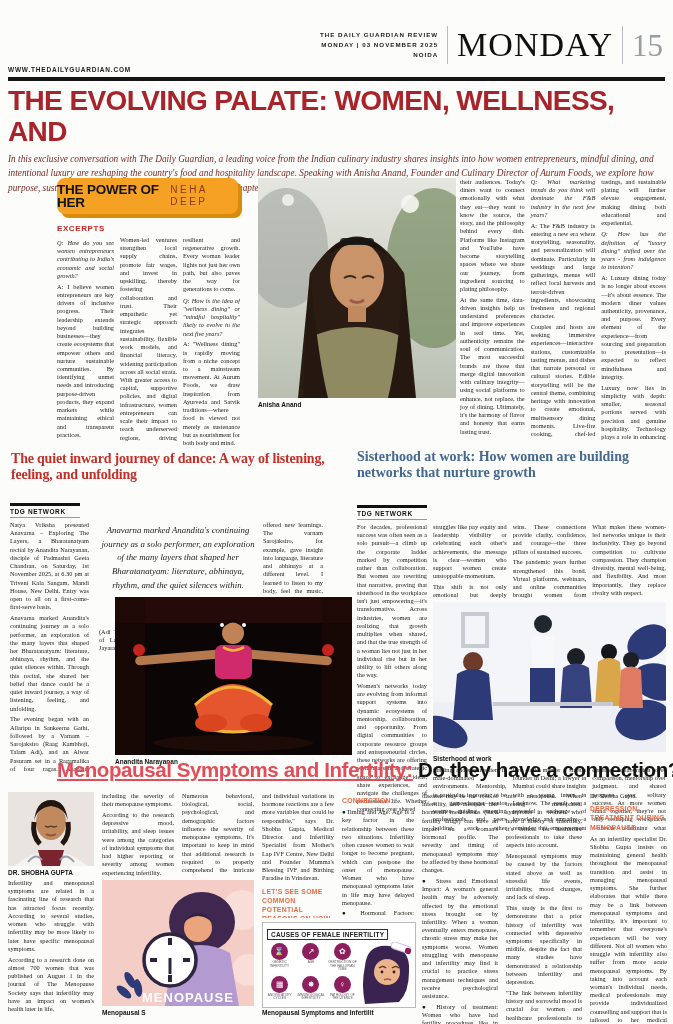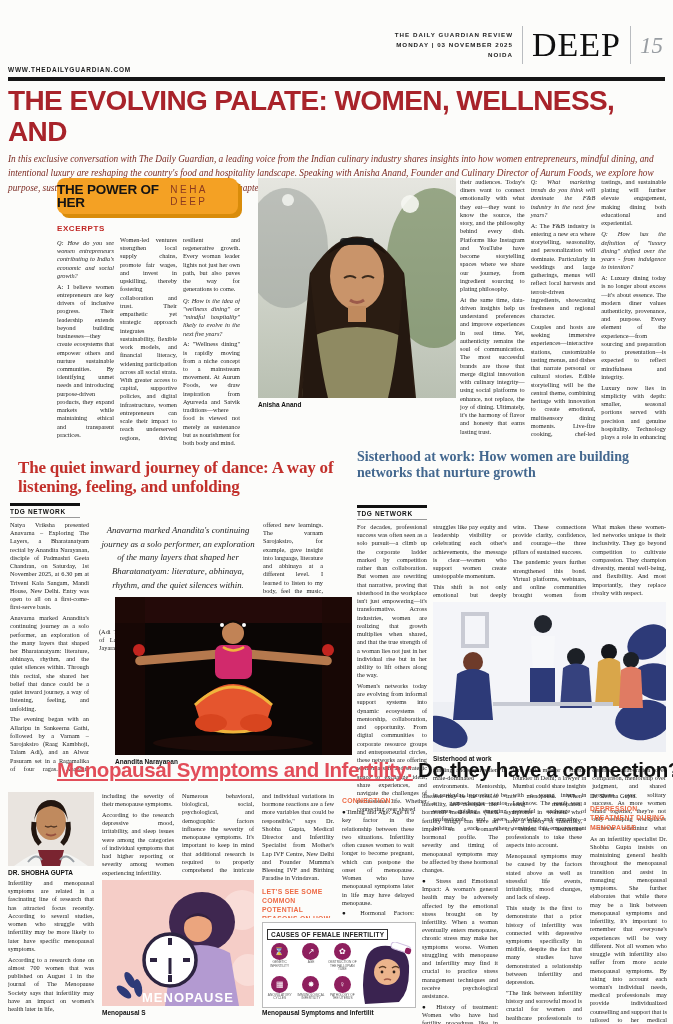--- a/index.html
+++ b/index.html
@@ -5,21 +5,21 @@
   html,body{margin:0;padding:0;background:#888;}
   .page{position:relative;width:673px;height:1024px;background:#fcfcfa;overflow:hidden;
         font-family:"Liberation Serif",serif;color:#1a1a1a;}
   .abs{position:absolute;}
   
   .site-url{left:8px;top:66px;font-family:"Liberation Sans",sans-serif;font-size:6.5px;font-weight:bold;letter-spacing:.8px;color:#222;}
   .mast-right{right:10px;top:26px;display:flex;align-items:center;gap:9px;}
   .mast-info{text-align:right;font-family:"Liberation Sans",sans-serif;font-size:6.2px;font-weight:bold;letter-spacing:1px;line-height:1.6;color:#222;}
   .vrule{width:1px;height:38px;background:#b9bcc0;}
   .mast-section{font-family:"Liberation Serif",serif;font-size:34px;letter-spacing:1px;color:#101010;line-height:1;}
-  .mast-page{font-family:"Liberation Serif",serif;font-size:23px;color:#989da2;line-height:1;font-style:italic;}
+  .mast-page{font-family:"Liberation Serif",serif;font-size:31px;color:#989da2;line-height:1;}
   .mast-rule{left:8px;top:77px;width:657px;height:3.5px;background:#161616;}
   
   .lead-hl{left:8px;top:86px;width:660px;margin:0;font-family:"Liberation Sans",sans-serif;
            font-weight:800;font-size:28px;line-height:1.09;letter-spacing:-.6px;color:#A8232A;}
   .deck{left:8px;top:152px;width:658px;margin:0;font-style:italic;font-size:9.3px;line-height:1.55;color:#7B2A22;}
   .banner-sh{left:61px;top:182px;width:181px;height:36px;background:#d98c0a;border-radius:8px;}
   .banner{left:57px;top:178px;width:181px;height:36px;background:#F4A124;border-radius:8px;
           display:flex;align-items:center;justify-content:center;}
   .banner-title{font-family:"Liberation Sans",sans-serif;font-weight:800;font-size:13.5px;letter-spacing:-.2px;color:#141414;line-height:1;}
   .banner-name{font-family:"Liberation Sans",sans-serif;font-size:10px;letter-spacing:2.5px;color:#8a3a20;line-height:1.2;}
@@ -32,22 +32,22 @@
   .lead-left{left:57px;top:236px;width:183px;height:212px;}
   .lead-right{left:460px;top:178px;width:206px;height:266px;}
   .photo-frame{background:#ddd;}
   .anisha{left:258px;top:178px;width:198px;height:220px;}
   .caption{font-family:"Liberation Sans",sans-serif;font-weight:bold;font-size:6.5px;color:#111;}
   .cap-anisha{left:258px;top:401px;}
   
   .byline{font-family:"Liberation Sans",sans-serif;font-weight:bold;font-size:6.5px;letter-spacing:.6px;color:#111;
           border-top:3px solid #111;border-bottom:.5px solid #999;padding:2px 0 2px;width:70px;}
   
-  .dance-hl{left:10px;top:450px;width:348px;margin:8px;font-family:"Liberation Serif",serif;font-weight:bold;
-            font-size:17px;line-height:1.12;color:#C2302B;letter-spacing:-.2px;}
+  .dance-hl{left:10px;top:450px;width:348px;margin:1px;font-family:"Liberation Serif",serif;font-weight:bold;
+            font-size:14px;line-height:1.12;color:#C2302B;letter-spacing:-.2px;}
   .dance-by{left:10px;top:503px;}
   .dance-c1{left:10px;top:521px;width:79px;height:252px;}
   .pullquote{left:99px;top:524px;width:158px;font-style:italic;font-size:8.8px;line-height:1.55;text-align:center;color:#222;}
   .dance-notes{left:99px;top:628px;width:158px;display:flex;gap:8px;}
   .dance-notes div{flex:1;font-size:6.3px;line-height:1.31;text-align:justify;}
   .dancer{left:115px;top:597px;width:237px;height:158px;}
   .cap-dancer{left:115px;top:758px;}
   .dance-c3{left:263px;top:521px;width:60px;height:74px;}
   
   .sis-hl{left:357px;top:449px;width:314px;margin:0;font-family:"Liberation Serif",serif;font-weight:600;
@@ -95,21 +95,21 @@
 <div class="page">
 
   <div class="abs site-url">WWW.THEDAILYGUARDIAN.COM</div>
   <div class="abs mast-right">
     <div class="mast-info">
       <div>THE DAILY GUARDIAN REVIEW</div>
       <div>MONDAY | 03 NOVEMBER 2025</div>
       <div>NOIDA</div>
     </div>
     <div class="vrule"></div>
-    <div class="mast-section">DEEP</div>
+    <div class="mast-section">MONDAY</div>
     <div class="vrule"></div>
     <div class="mast-page">15</div>
   </div>
   <div class="abs mast-rule"></div>
 
   <h1 class="abs lead-hl"><span>THE EVOLVING PALATE: WOMEN, WELLNESS, AND</span><br></h1>
   <p class="abs deck">In this exclusive conversation with The Daily Guardian, a leading voice from the Indian culinary industry shares insights into how women entrepreneurs, mindful dining, and intentional luxury are reshaping the country's food and hospitality landscape. Speaking with Anisha Anand, Founder and Culinary Director of Aurum Foods, we explore how purpose, sustainability, and innovation are defining the next chapter of India's F&amp;B evolution.</p>
 
   <div class="abs banner-sh"></div>
   <div class="abs banner">

